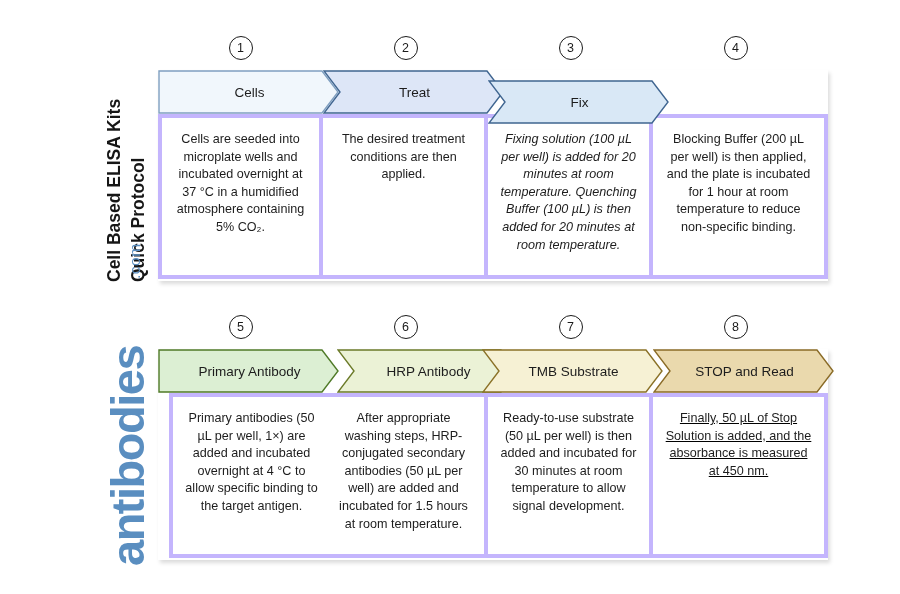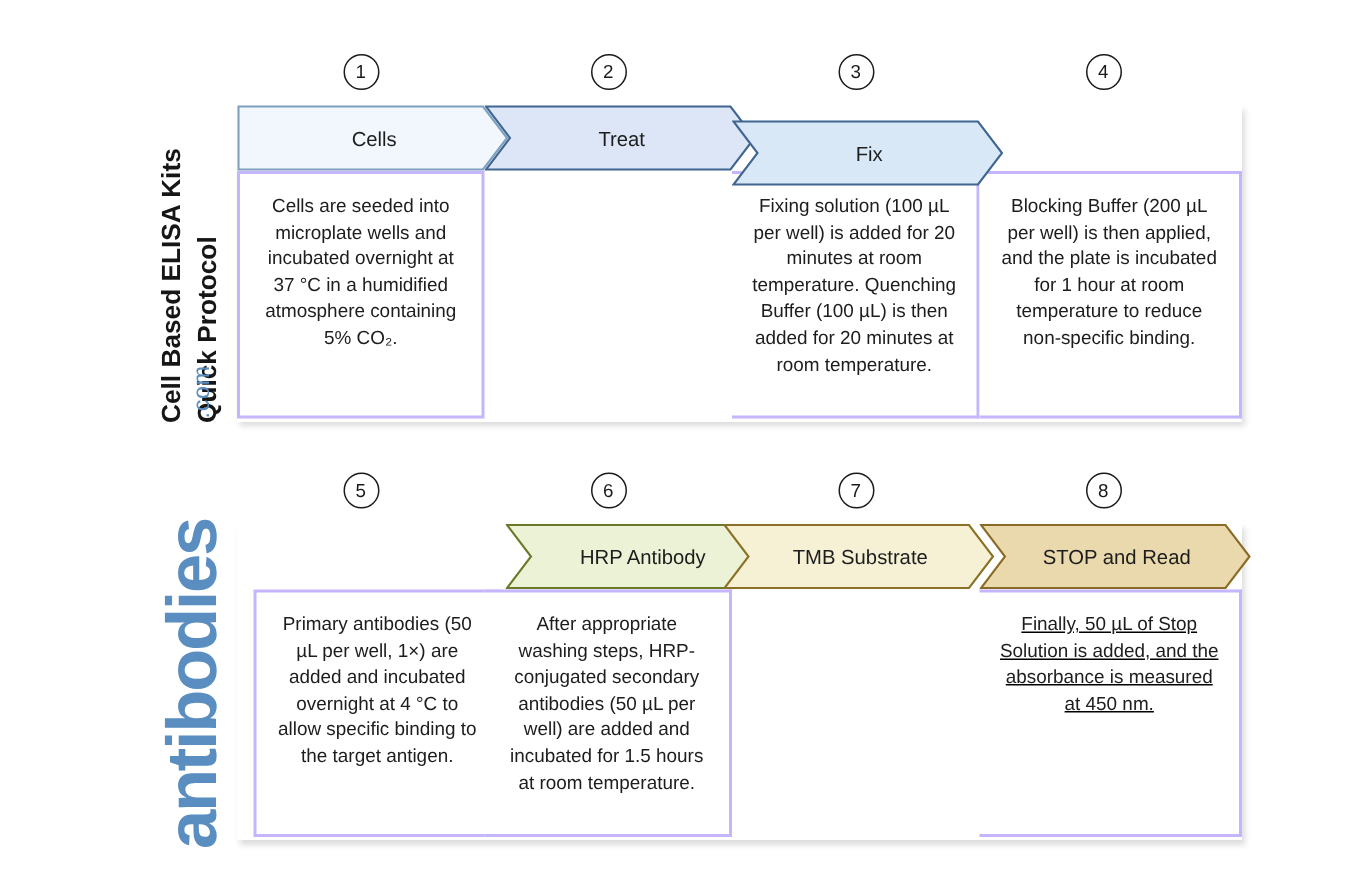--- a/index.html
+++ b/index.html
@@ -86,21 +86,21 @@
     position:absolute;left:0;top:0;width:100%;height:100%;
     z-index:1;
   }
 
   .bodies{position:relative;height:165px;margin-top:0px;}
   .bodycell{
     position:absolute;
     top:0;
     height:165px;
     box-sizing:border-box;
-    border:2px solid #c4b5fd;
+    border:4px solid #c4b5fd;
     background:#ffffff;
     display:flex;
     align-items:flex-start;
     justify-content:flex-end;
     padding:13px 11px 8px 11px;
   }
   .bodycell p{
     margin:0;
     font-size:12.6px;
     line-height:17.6px;
@@ -148,38 +148,47 @@
         <svg class="chev-bg" viewBox="0 0 181 44" preserveAspectRatio="none">
           <path d="M1,1 L164,1 L180,22 L164,43 L1,43 L17,22 Z" fill="#d9e8f6" stroke="#3f6590" stroke-width="1.4" stroke-linejoin="miter"></path>
         </svg>
         <span>Fix</span>
       </div>
     </div>
   <div class="bodies">
       <div class="bodycell" style="left: 0px; width: 165px;">
         <p>Cells are seeded into microplate wells and incubated overnight at 37 °C in a humidified atmosphere containing 5% CO₂.</p>
       </div>
-      <div class="bodycell" style="left: 330px; width: 165px; border-left: none;">
+      <div class="bodycell" style="left: 165px; width: 165px; border-left: none;">
+        <p>The desired treatment conditions are then applied.</p>
+      </div>
+      <div class="bodycell" style="left: 330px; width: 165px; border-left: none; font-style: italic;">
         <p>Fixing solution (100 µL per well) is added for 20 minutes at room temperature. Quenching Buffer (100 µL) is then added for 20 minutes at room temperature.</p>
       </div>
       <div class="bodycell" style="left: 495px; width: 175px; border-left: none;">
         <p>Blocking Buffer (200 µL per well) is then applied, and the plate is incubated for 1 hour at room temperature to reduce non-specific binding.</p>
       </div>
     </div>
 <div class="shadow-wrap" style="left: 0px; top: 34px; width: 670px; height: 211px; box-shadow: rgba(0, 0, 0, 0.14) 2px 3px 4px; z-index: -1;"></div>
   </div>
 
 <div class="flow-row" id="row-2">
   <div class="badges">
       <div class="badge" style="left: 70.5px;">5</div>
       <div class="badge" style="left: 235.5px;">6</div>
       <div class="badge" style="left: 400.5px;">7</div>
       <div class="badge" style="left: 565.5px;">8</div>
     </div>
   <div class="chevrons">
+      <div class="chev" style="left: 0px; width: 181px;">
+        <svg class="chev-bg" viewBox="0 0 181 44" preserveAspectRatio="none">
+          <path d="M1,1 L164,1 L180,22 L164,43 L1,43 Z" fill="#dcefd3" stroke="#4f7a27" stroke-width="1.4" stroke-linejoin="miter"></path>
+        </svg>
+        <span>Primary Antibody</span>
+      </div>
       <div class="chev" style="left: 179px; width: 181px;">
         <svg class="chev-bg" viewBox="0 0 181 44" preserveAspectRatio="none">
           <path d="M1,1 L164,1 L180,22 L164,43 L1,43 L17,22 Z" fill="#ebf2d6" stroke="#6b7a28" stroke-width="1.4" stroke-linejoin="miter"></path>
         </svg>
         <span>HRP Antibody</span>
       </div>
       <div class="chev" style="left: 324px; width: 181px;">
         <svg class="chev-bg" viewBox="0 0 181 44" preserveAspectRatio="none">
           <path d="M1,1 L164,1 L180,22 L164,43 L1,43 L17,22 Z" fill="#f6f1d4" stroke="#8a7126" stroke-width="1.4" stroke-linejoin="miter"></path>
         </svg>
@@ -192,18 +201,21 @@
         <span>STOP and Read</span>
       </div>
     </div>
   <div class="bodies">
       <div class="bodycell" style="left: 11px; width: 165px;">
         <p>Primary antibodies (50 µL per well, 1×) are added and incubated overnight at 4 °C to allow specific binding to the target antigen.</p>
       </div>
       <div class="bodycell" style="left: 165px; width: 165px; border-left: none;">
         <p>After appropriate washing steps, HRP-conjugated secondary antibodies (50 µL per well) are added and incubated for 1.5 hours at room temperature.</p>
       </div>
+      <div class="bodycell" style="left: 330px; width: 165px; border-left: none;">
+        <p>Ready-to-use substrate (50 µL per well) is then added and incubated for 30 minutes at room temperature to allow signal development.</p>
+      </div>
       <div class="bodycell" style="left: 495px; width: 175px; border-left: none; text-decoration: underline;">
         <p>Finally, 50 µL of Stop Solution is added, and the absorbance is measured at 450 nm.</p>
       </div>
     </div>
 <div class="shadow-wrap" style="left: 0px; top: 34px; width: 670px; height: 211px; box-shadow: rgba(0, 0, 0, 0.14) 2px 3px 4px; z-index: -1;"></div>
   </div>
 
 </body></html>

